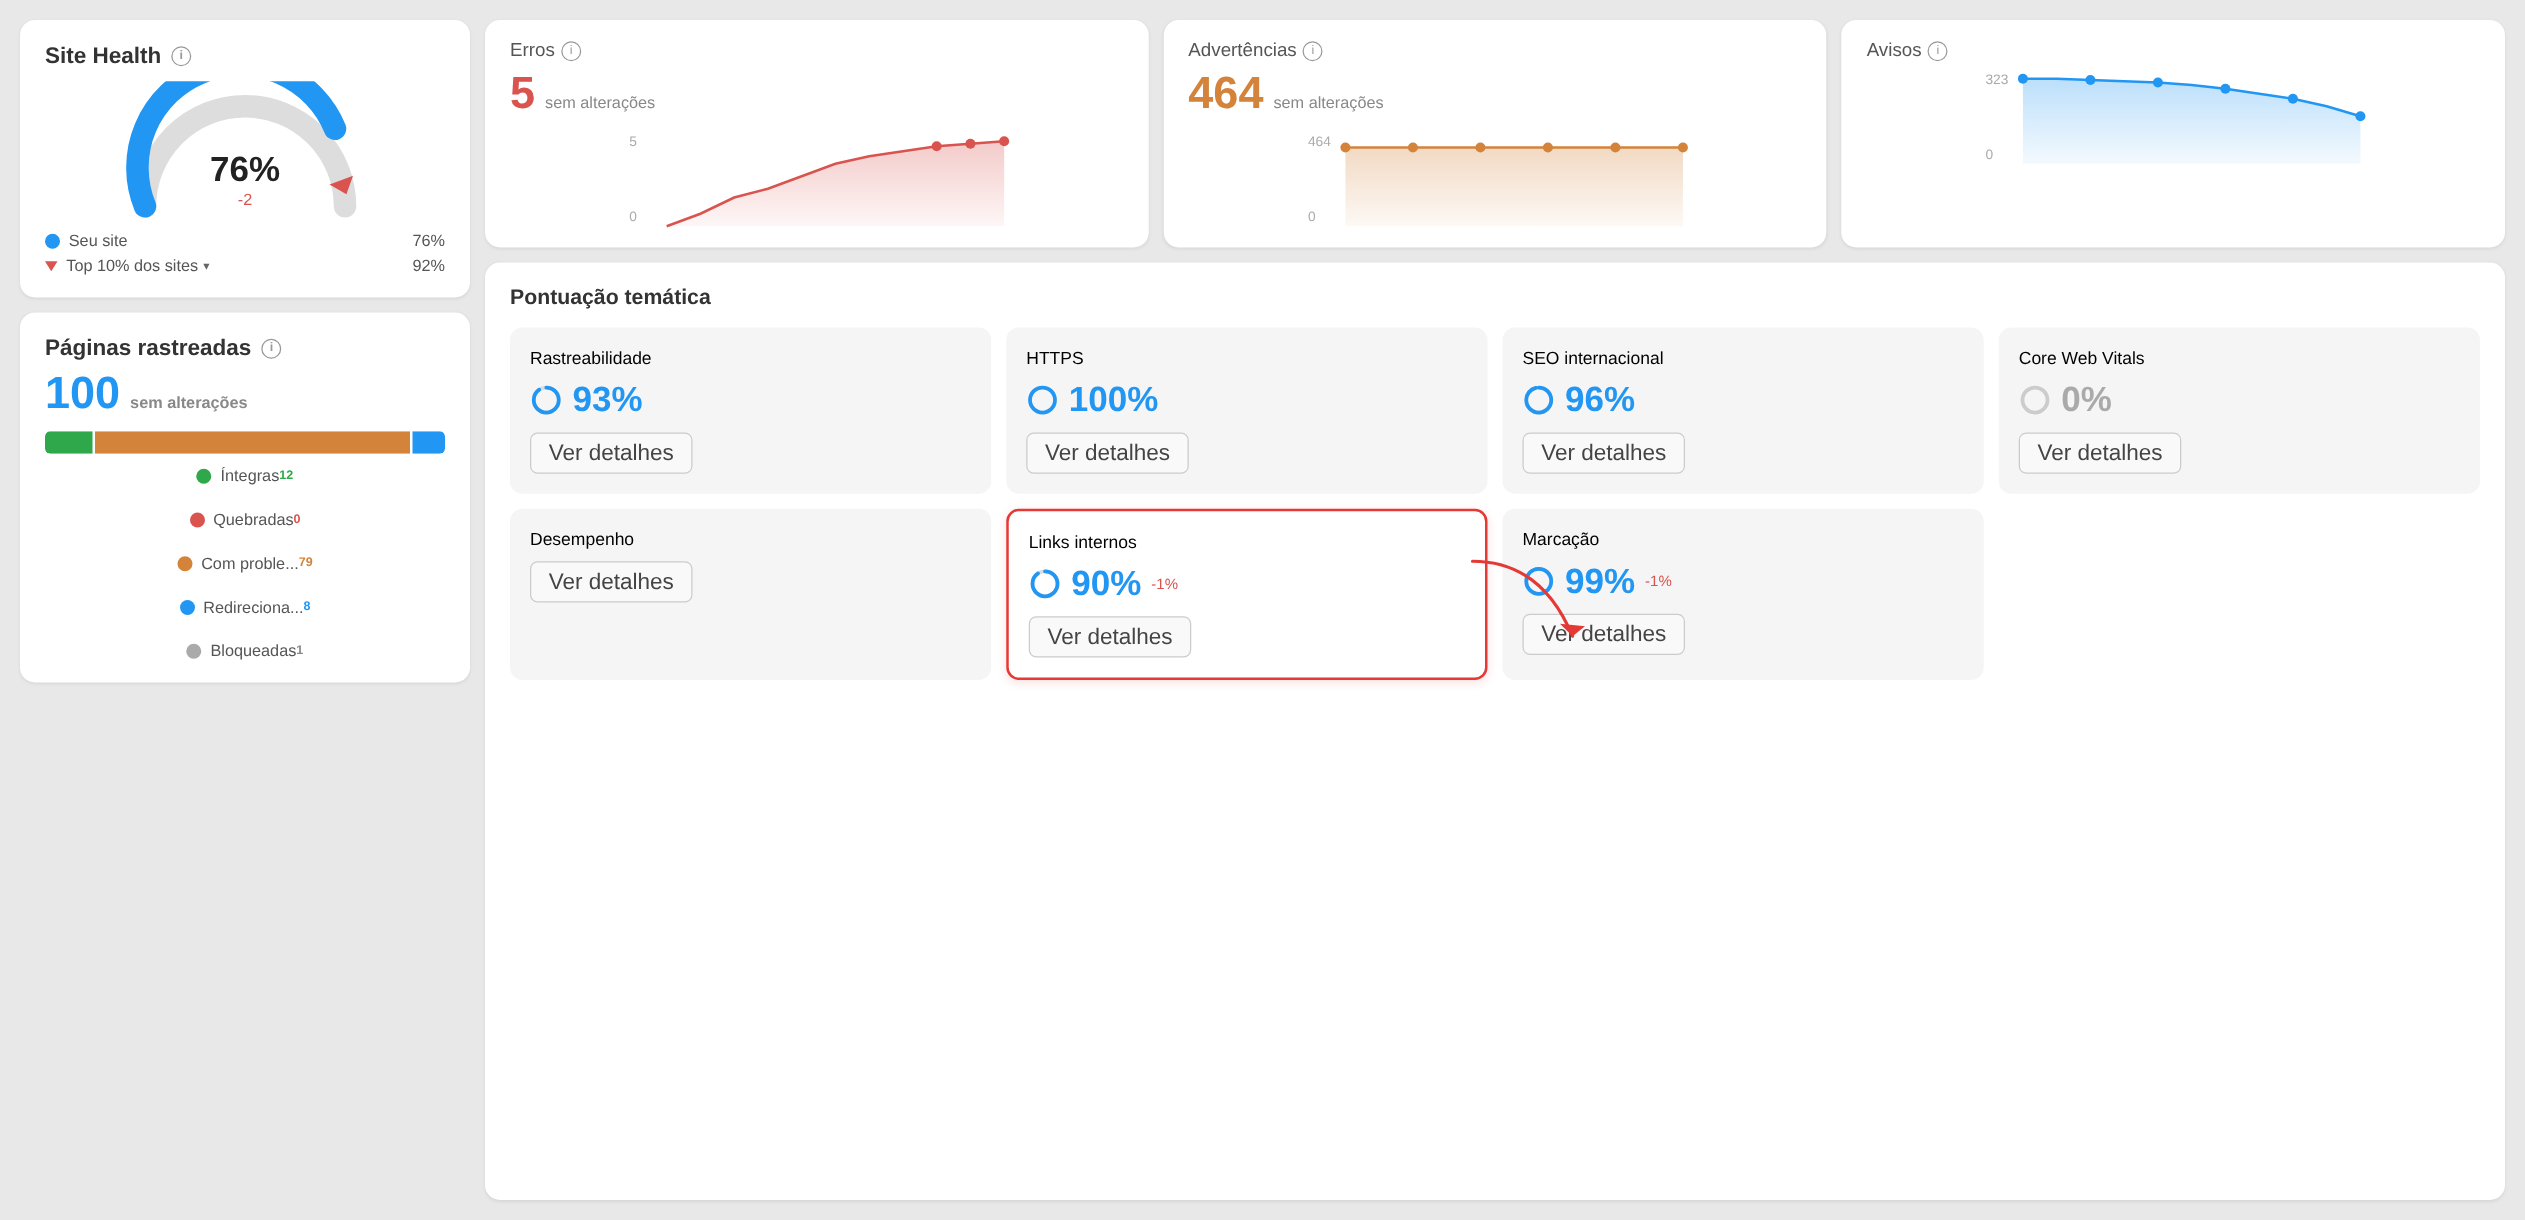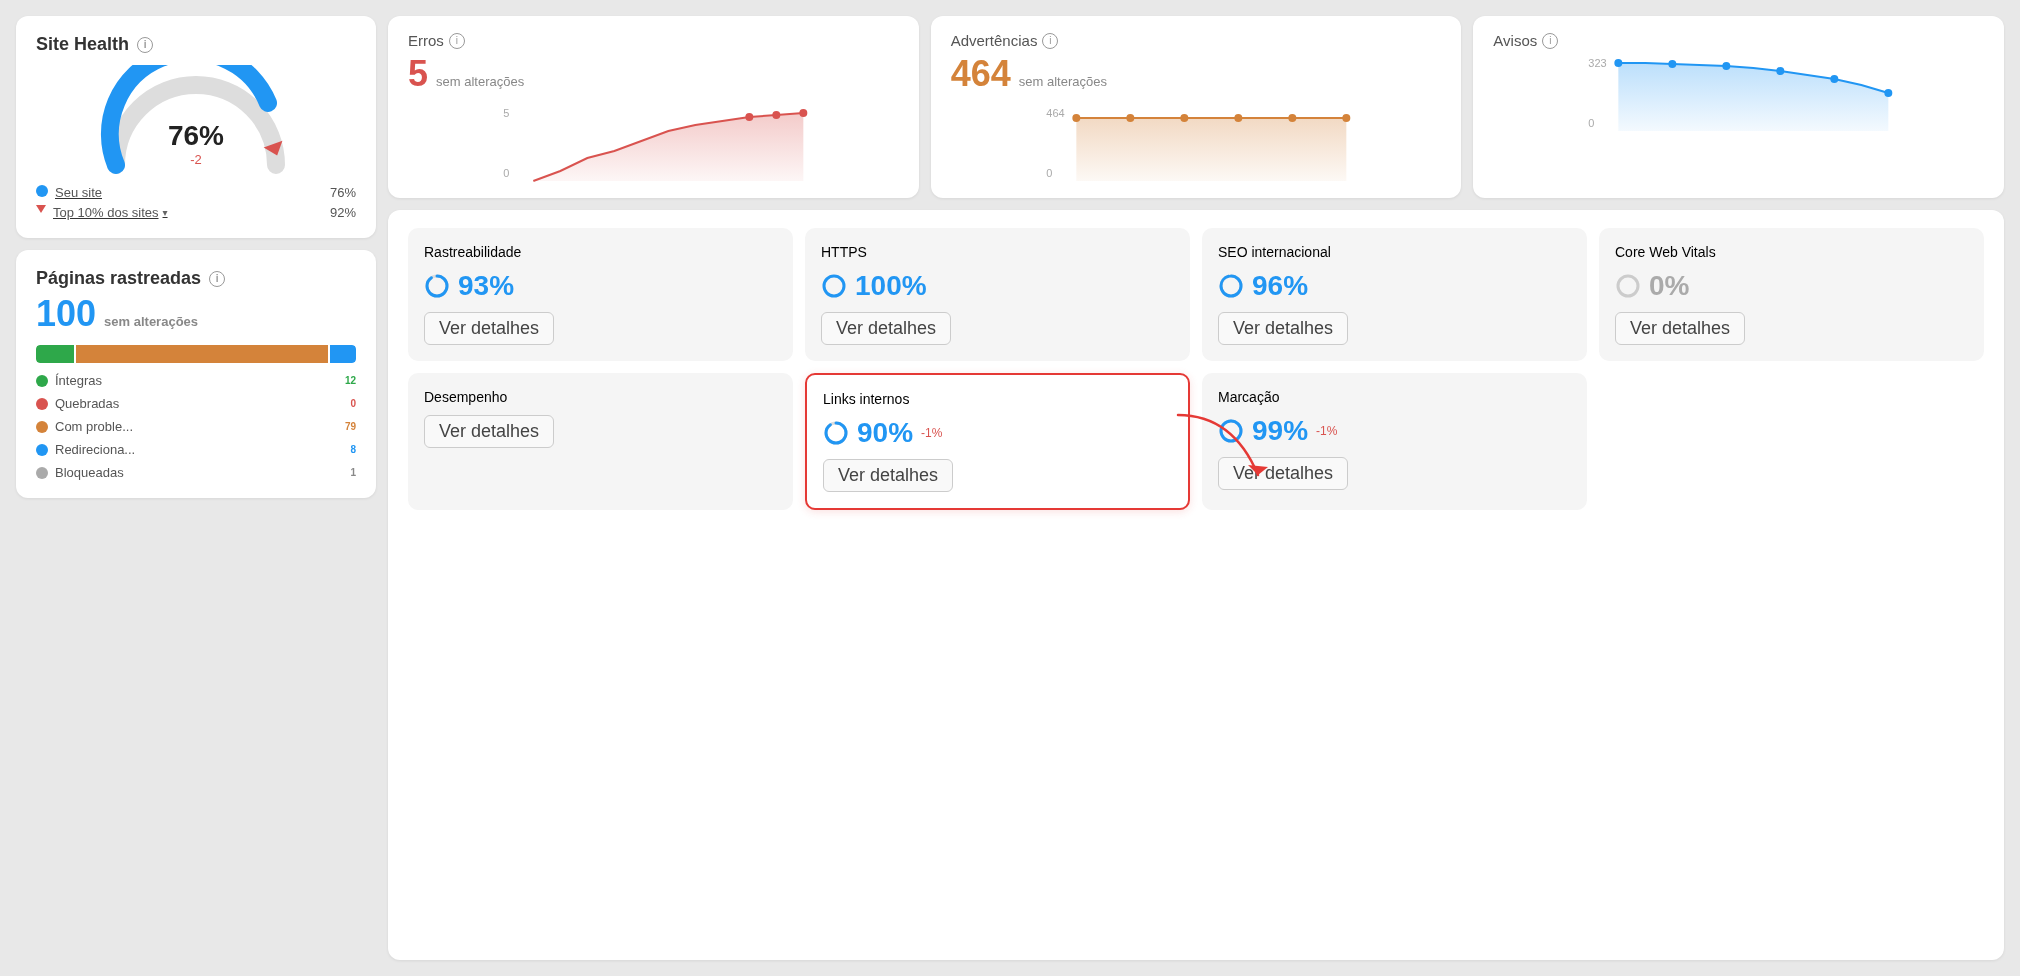--- a/index.html
+++ b/index.html
@@ -101,22 +101,22 @@
     }
 
     .legend-item {
       display: flex;
       align-items: center;
       justify-content: space-between;
     }
 
     .legend-left {
       display: flex;
+      align-items: center;
       gap: 7px;
-      text-decoration: underline;
     }
 
     .dot {
       width: 12px;
       height: 12px;
       border-radius: 50%;
       flex-shrink: 0;
     }
 
     .dot-blue { background: #2196F3; }
@@ -174,22 +174,23 @@
       gap: 2px;
     }
 
     .pb-green { background: #2ea84a; flex: 12; border-radius: 4px 0 0 4px; }
     .pb-orange { background: #d4833a; flex: 79; }
     .pb-blue { background: #2196F3; flex: 8; border-radius: 0 4px 4px 0; }
 
     .pages-legend {
       display: flex;
       flex-direction: column;
-      gap: 8px;
+      gap: 20px;
       margin-top: 8px;
+      align-items: center;
     }
 
     .pages-legend-item {
       display: flex;
       align-items: center;
       justify-content: space-between;
     }
 
     .pages-legend-left {
       display: flex;
@@ -552,20 +553,21 @@
           <circle cx="138" cy="13" r="4" fill="#2196F3"></circle>
           <circle cx="192" cy="18" r="4" fill="#2196F3"></circle>
           <circle cx="246" cy="26" r="4" fill="#2196F3"></circle>
           <circle cx="300" cy="40" r="4" fill="#2196F3"></circle>
         </svg>
       </div>
 
     </div>
 
     <div class="thematic-section">
+      <div class="thematic-title">Pontuação temática</div>
 
       <div class="thematic-grid">
 
         <div class="thematic-card">
           <div class="thematic-card-title">Rastreabilidade</div>
           <div class="thematic-score-row">
             <svg class="circle-icon" viewBox="0 0 26 26">
               <circle cx="13" cy="13" r="10" fill="none" stroke="#ddd" stroke-width="3"></circle>
               <circle cx="13" cy="13" r="10" fill="none" stroke="#2196F3" stroke-width="3" stroke-dasharray="56.5 6" stroke-linecap="round" transform="rotate(-90 13 13)"></circle>
             </svg>

